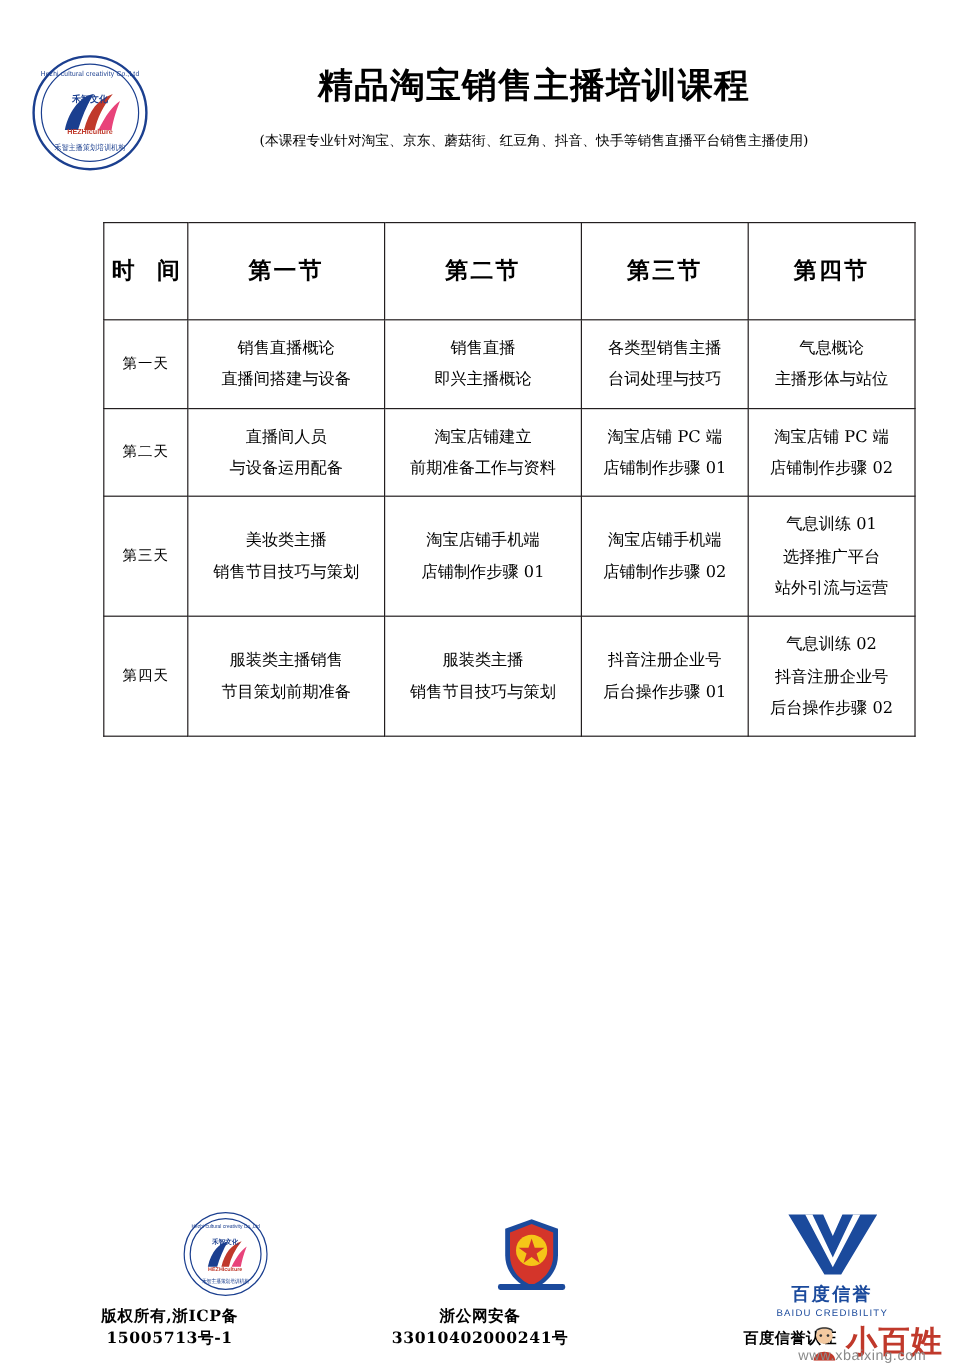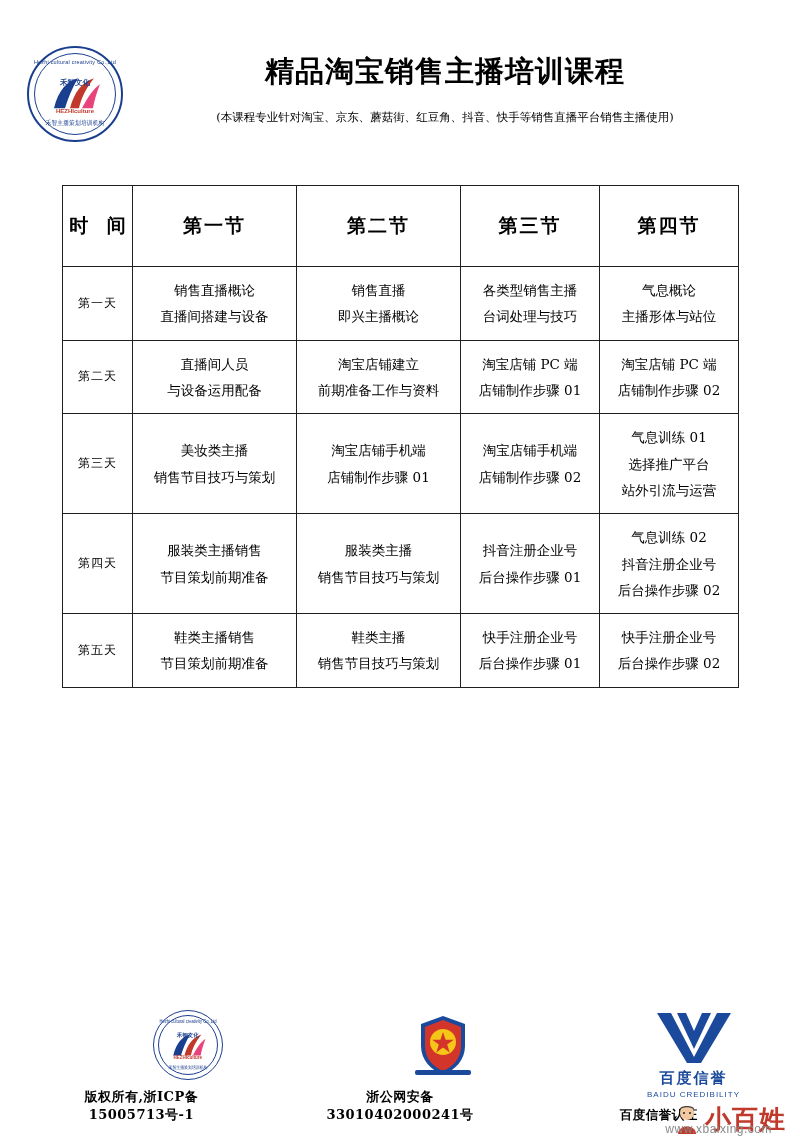--- a/index.html
+++ b/index.html
@@ -112,20 +112,21 @@
 
   
   .table-wrap {
     margin: 43px 62px 0 62px;
   }
   table.schedule {
     width: 676px;
     border-collapse: collapse;
     table-layout: fixed;
     font-family: "DejaVu Serif", "Liberation Serif", serif;
+    margin-left: 24px;
   }
   table.schedule td, table.schedule th {
     border: 1px solid #231f20;
     text-align: center;
     vertical-align: middle;
     padding: 0;
   }
   table.schedule thead th {
     height: 80px;
     font-size: 19px;
@@ -393,39 +394,20 @@
             <span class="cell-line">抖音注册企业号</span>
             <span class="cell-line">后台操作步骤 01</span>
           </td>
           <td>
             <span class="cell-line">气息训练 02</span>
             <span class="cell-line">抖音注册企业号</span>
             <span class="cell-line">后台操作步骤 02</span>
           </td>
         </tr>
 
-        <tr>
-          <td class="day">第五天</td>
-          <td>
-            <span class="cell-line">鞋类主播销售</span>
-            <span class="cell-line">节目策划前期准备</span>
-          </td>
-          <td>
-            <span class="cell-line">鞋类主播</span>
-            <span class="cell-line">销售节目技巧与策划</span>
-          </td>
-          <td>
-            <span class="cell-line">快手注册企业号</span>
-            <span class="cell-line">后台操作步骤 01</span>
-          </td>
-          <td>
-            <span class="cell-line">快手注册企业号</span>
-            <span class="cell-line">后台操作步骤 02</span>
-          </td>
-        </tr>
 
       </tbody>
     </table>
   </div>
 
   <div class="footer">
     <div class="badges">
 
       <div class="badge">
         <div class="art">

